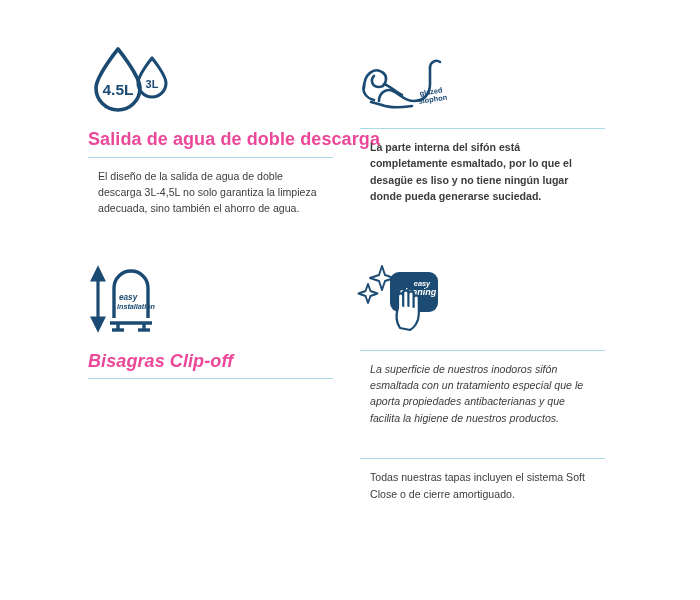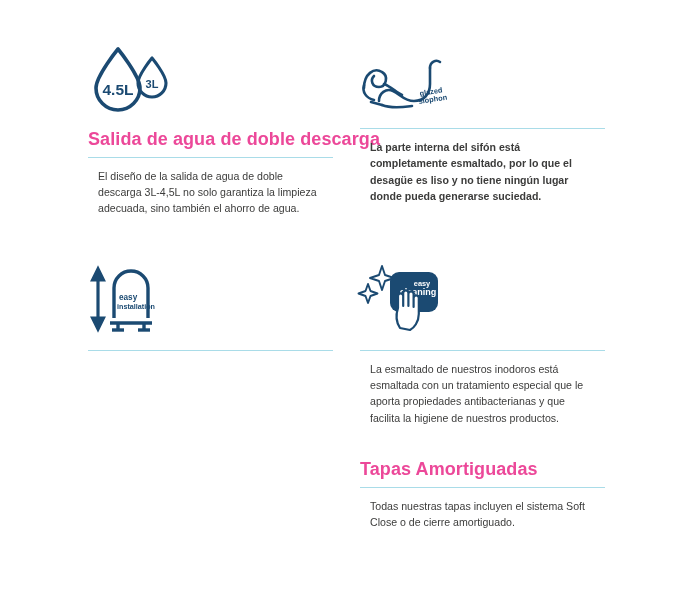--- a/index.html
+++ b/index.html
@@ -45,21 +45,21 @@
   .card-1 { grid-column: 1; grid-row: 1; }
   .card-2 { grid-column: 2; grid-row: 1; }
   .card-3 { grid-column: 1; grid-row: 2; }
   .card-4 { grid-column: 2; grid-row: 2; }
   .card-5 { grid-column: 2; grid-row: 3; }
 
   .card-1 .card-body { min-height: 58px; }
   .card-2 .card-body { min-height: 58px; font-weight: bold; }
 
   .card-1, .card-2 { padding-bottom: 36px; }
-  .card-3, .card-4 { padding-bottom: 22px; }
+  .card-3, .card-4 { padding-bottom: 22px; font-style: italic; }
 
   
   .icon-wrap {
     height: 72px;
     display: flex;
     align-items: flex-end;
     margin-bottom: 16px;
   }
   .icon-wrap svg { display: block; overflow: visible; }
 
@@ -153,20 +153,21 @@
             <line x1="22" y1="57" x2="64" y2="57"></line>
             <line x1="30" y1="57" x2="30" y2="64"></line>
             <line x1="56" y1="57" x2="56" y2="64"></line>
             <line x1="24" y1="64" x2="36" y2="64"></line>
             <line x1="50" y1="64" x2="62" y2="64"></line>
           </g>
           <text x="31" y="34" font-family="'Liberation Sans', sans-serif" font-size="8.2" font-weight="bold" fill="#1B4A72">easy</text>
           <text x="29" y="43" font-family="'Liberation Sans', sans-serif" font-size="7.2" font-weight="bold" fill="#1B4A72">installation</text>
         </svg>
       </div>
+      <div class="card-title">Bisagras Clip-off</div>
       <div class="card-rule"></div>
     </div>
 
     <div class="feature-card card-4">
       <div class="icon-wrap">
         <svg width="92" height="72" viewBox="0 0 92 72" aria-hidden="true">
 
           <path d="M22 4 L25 13 L34 16 L25 19 L22 28 L19 19 L10 16 L19 13 Z" fill="none" stroke="#1B4A72" stroke-width="1.9" stroke-linejoin="round"></path>
           <path d="M8 22 L10.5 29 L17.5 31.5 L10.5 34 L8 41 L5.5 34 L-1.5 31.5 L5.5 29 Z" fill="none" stroke="#1B4A72" stroke-width="1.9" stroke-linejoin="round"></path>
 
@@ -178,26 +179,25 @@
             <path d="M40 66 C36 60 36 52 38 46 L38 34 A2.6 2.6 0 0 1 43.2 34 L43.2 44
                      L43.2 31 A2.6 2.6 0 0 1 48.4 31 L48.4 44
                      L48.4 32 A2.6 2.6 0 0 1 53.6 32 L53.6 45
                      L53.6 36 A2.6 2.6 0 0 1 58.8 36 L58.8 52
                      C58.8 60 54 66 50 68 Z"></path>
           </g>
         </svg>
       </div>
       <div class="card-rule"></div>
       <div class="card-body">
-        <p>La esmaltado de nuestros inodoros está esmaltada con un tratamiento especial que le aporta propiedades antibacterianas y que facilita la higiene de nuestros productos.</p>
+        <p>La superficie de nuestros inodoros sifón esmaltada con un tratamiento especial que le aporta propiedades antibacterianas y que facilita la higiene de nuestros productos.</p>
       </div>
     </div>
 
     <div class="feature-card card-5">
-      <div class="card-title">Tapas Amortiguadas</div>
       <div class="card-rule"></div>
       <div class="card-body">
         <p>Todas nuestras tapas incluyen el sistema Soft Close o de cierre amortiguado.</p>
       </div>
     </div>
 
   </div>
 </div>
 
 </body></html>

